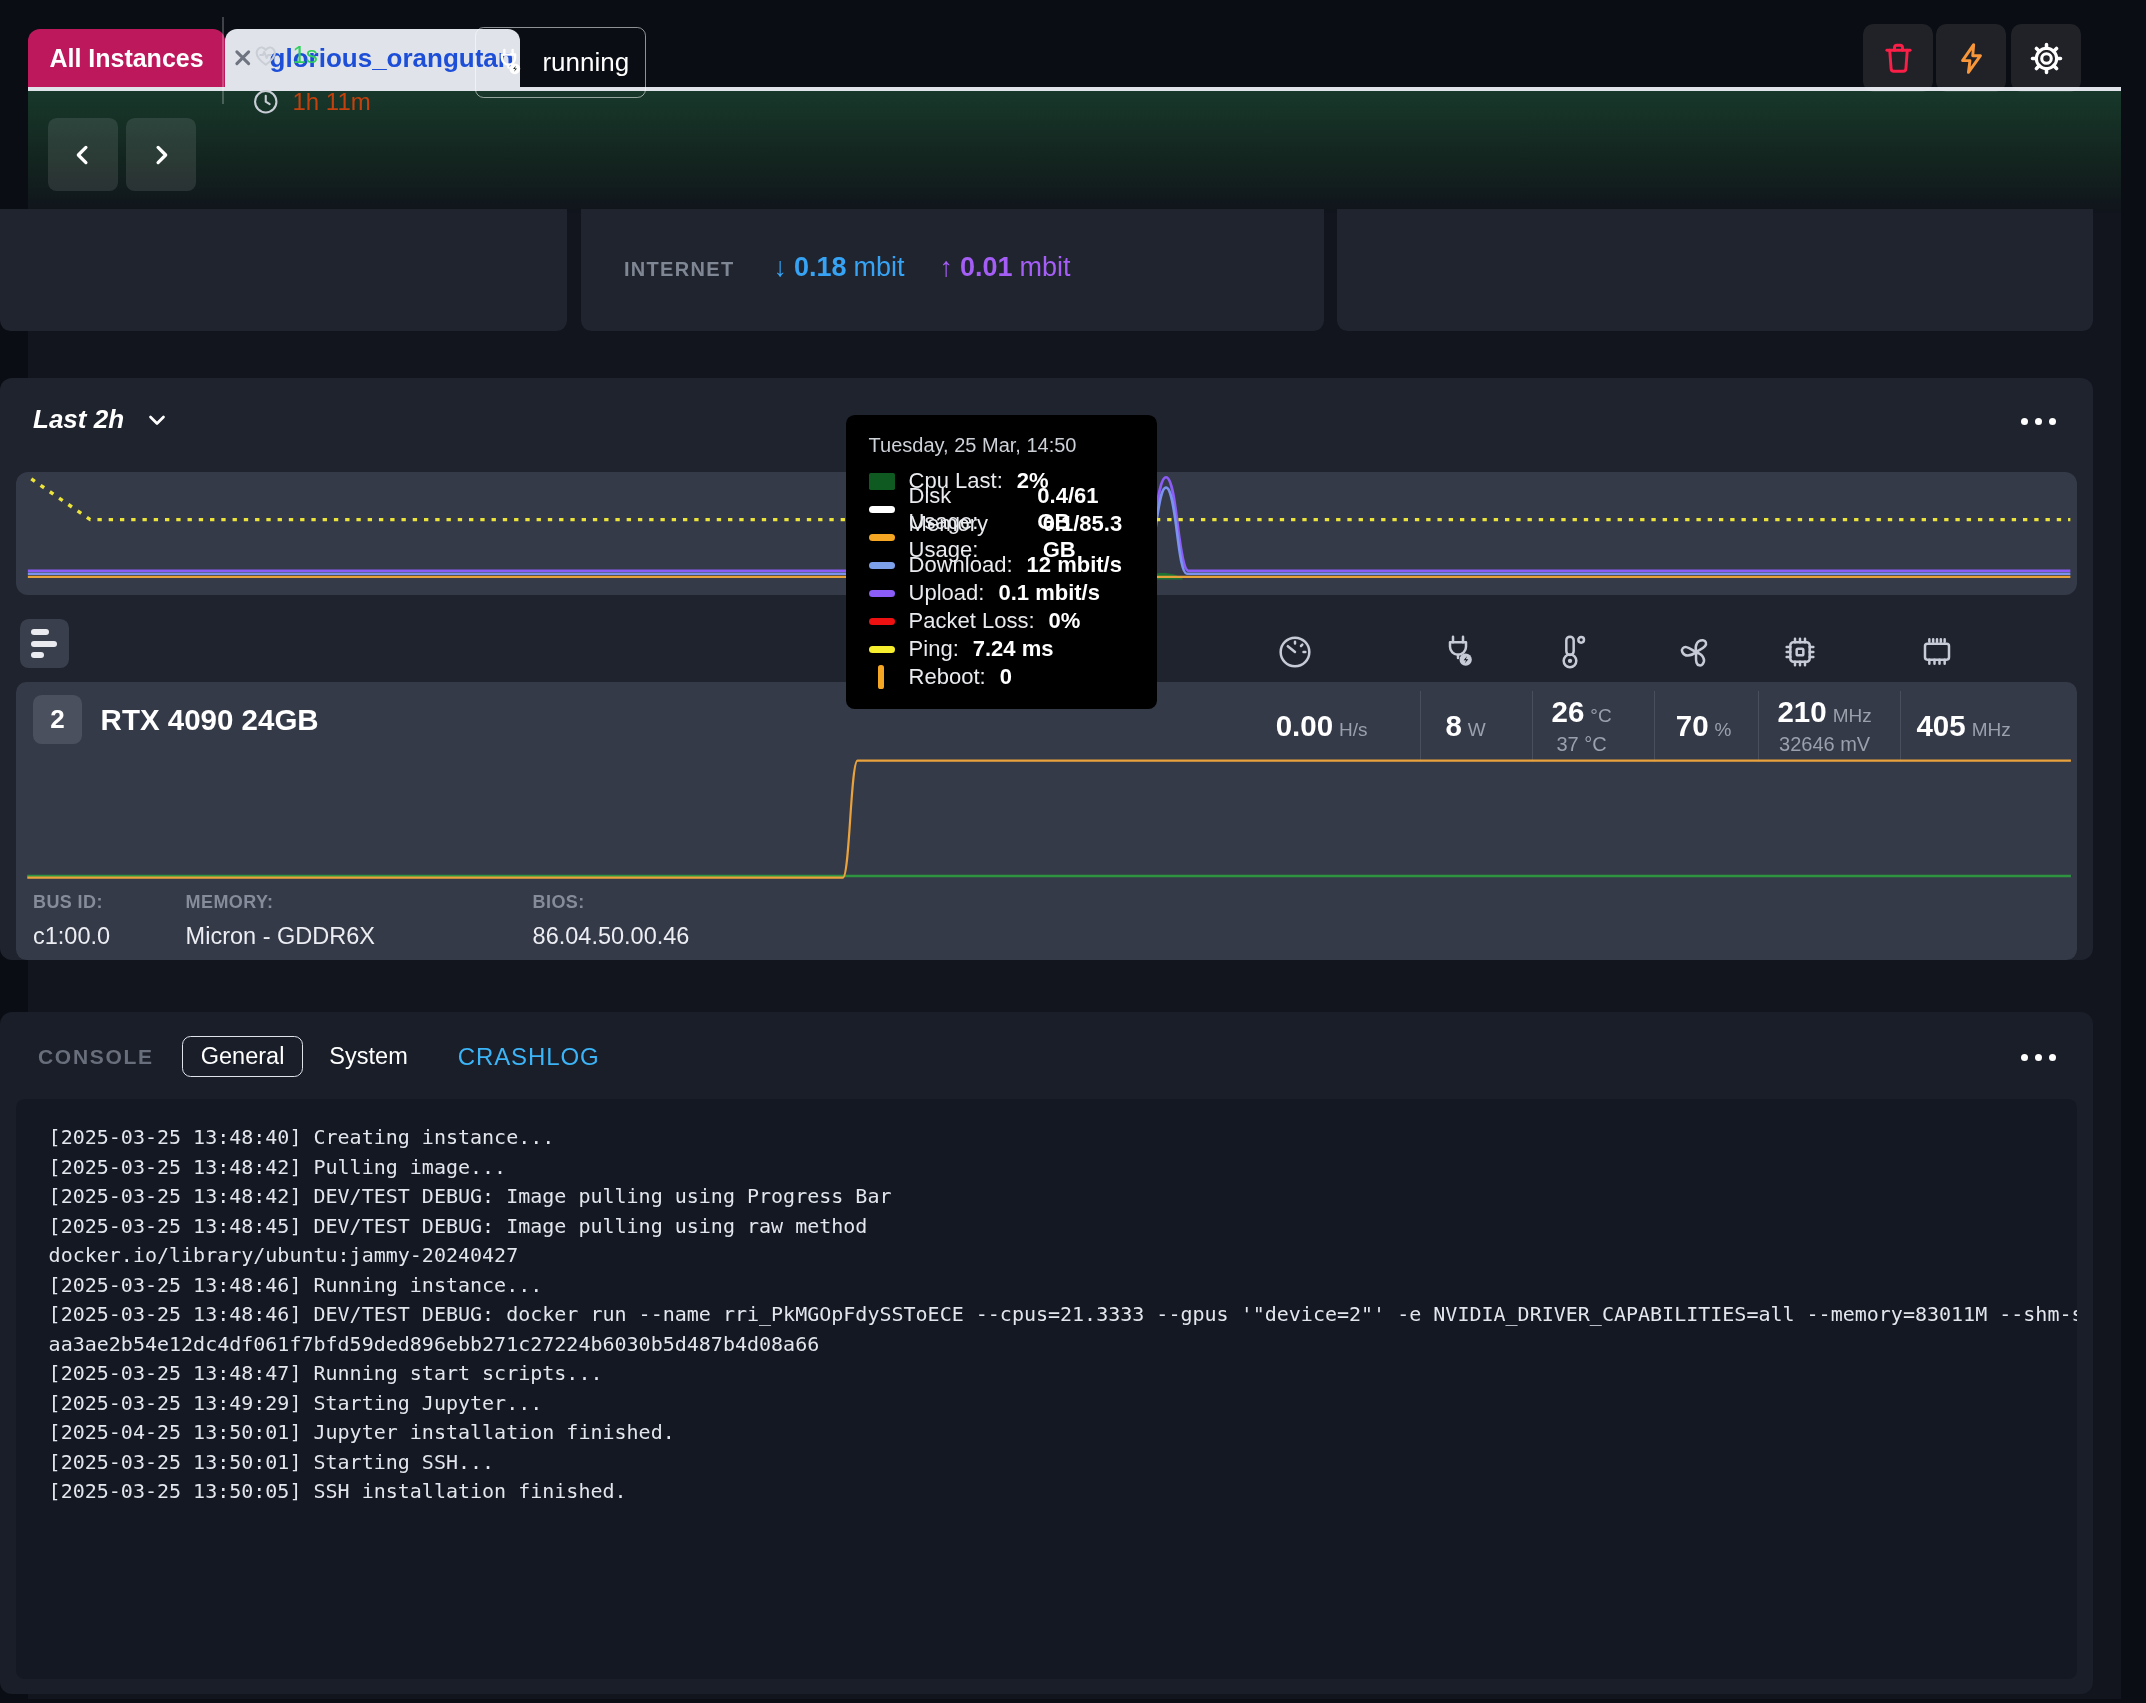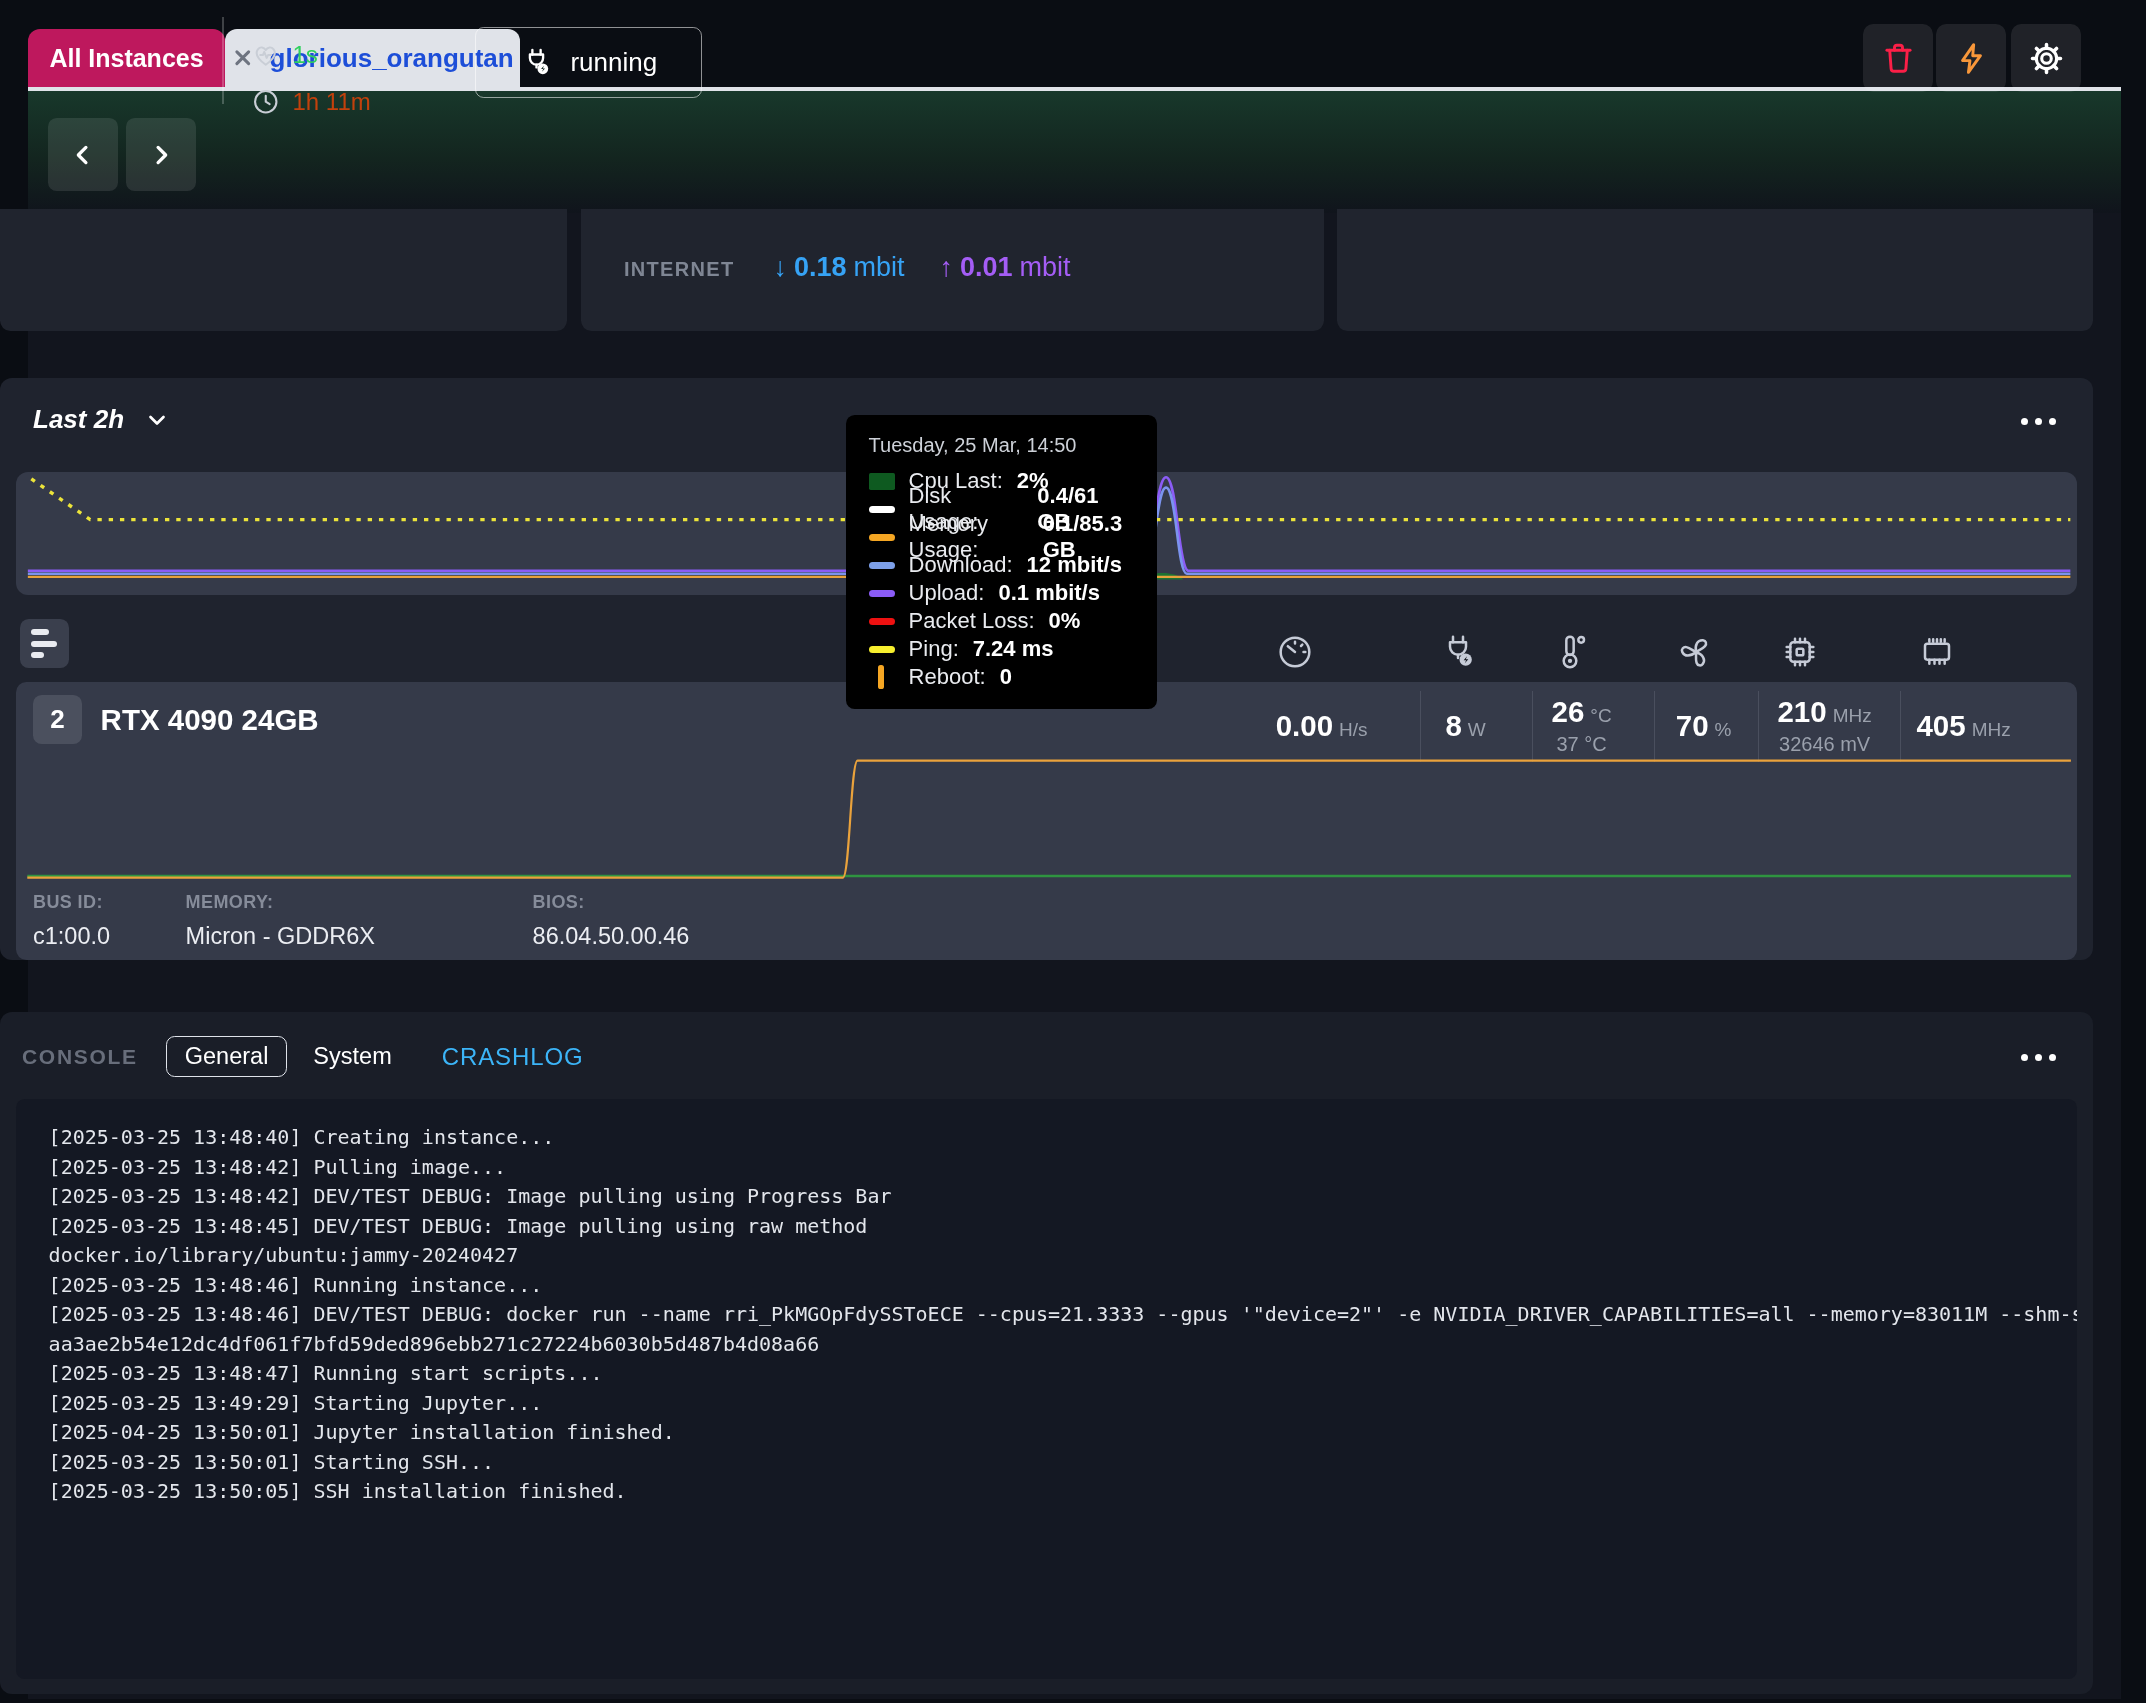--- a/index.html
+++ b/index.html
@@ -12,21 +12,21 @@
   .tab{height:58px;display:flex;align-items:center;justify-content:center;border-radius:12px 12px 0 0;box-sizing:border-box;}
   .tab-inactive{background:#be185d;width:197px;color:#fff;font-weight:700;font-size:25px;}
   .tab-active{background:#e0e3e9;width:295px;color:#1d4ed8;font-weight:700;font-size:26px;gap:14.8px;}
   .tab-underline{position:absolute;left:0;top:87px;width:2093px;height:4.3px;background:#e0e3e9;}
   
   .hdr{position:absolute;left:0;top:91px;width:2093px;height:122px;background:linear-gradient(180deg,#18382b 0%,#13251f 55%,#10141c 100%);}
   .navbtn{position:absolute;width:70px;height:73px;border-radius:8.7px;background:rgba(255,255,255,0.10);display:flex;align-items:center;justify-content:center;}
   .hdr-div{position:absolute;left:194px;top:17.4px;width:1.7px;height:87px;background:rgba(255,255,255,0.22);}
   .meta-row{position:absolute;display:flex;align-items:center;gap:12px;}
   .meta-icon{color:#c9ced6;display:flex;}
-  .running-btn{position:absolute;left:447px;top:27px;height:71px;padding:0 44px;border:1.7px solid rgba(255,255,255,0.55);border-radius:8.7px;display:flex;align-items:center;gap:17.4px;font-size:26px;color:#fff;background:transparent;box-sizing:border-box;}
+  .running-btn{position:absolute;left:447px;top:27px;height:71px;padding:0 16px;border:1.7px solid rgba(255,255,255,0.55);border-radius:8.7px;display:flex;align-items:center;gap:17.4px;font-size:26px;color:#fff;background:transparent;box-sizing:border-box;}
   .actbtn{position:absolute;top:24px;width:70px;height:68px;border-radius:10.4px;background:rgba(255,255,255,0.09);display:flex;align-items:center;justify-content:center;}
   
   .card{position:absolute;background:#20242e;border-radius:0 0 10.4px 10.4px;}
   .panel-card{position:absolute;background:#1f232e;border-radius:12px;}
   .inner-panel{position:absolute;background:#353a49;border-radius:12px;}
   .inet-row{display:flex;align-items:baseline;padding:43px 0 0 43px;}
   .inet-label{font-size:20px;font-weight:700;letter-spacing:1.3px;color:#7f8694;}
   .inet-group{display:flex;align-items:baseline;gap:7px;font-size:27px;}
   .dots{display:flex;gap:7px;align-items:center;}
   .dots i{width:7px;height:7px;border-radius:50%;background:#fff;}
@@ -342,21 +342,21 @@
         <div class="info-value">Micron - GDDR6X</div>
       </div>
       <div class="abs" style="left:517px;top:210px;">
         <div class="info-label">BIOS:</div>
         <div class="info-value">86.04.50.00.46</div>
       </div>
     </div>
   </div>
 
   <div class="panel-card" style="left:0;top:1012px;width:2093px;height:682px;background:#1a1e28;">
-    <div class="abs" style="left:22px;top:24px;display:flex;align-items:center;">
+    <div class="abs" style="left:38px;top:24px;display:flex;align-items:center;">
       <span style="font-size:21px;font-weight:700;letter-spacing:1.7px;color:#686e7b;">CONSOLE</span>
       <span class="chip-tab" style="margin-left:28px;">General</span>
       <span style="margin-left:26px;font-size:23.5px;color:#fff;">System</span>
       <span style="margin-left:50px;font-size:24px;letter-spacing:0.9px;color:#3cb5f8;">CRASHLOG</span>
     </div>
     <div class="dots abs" style="left:2021px;top:42px;">
       <i></i>
       <i></i>
       <i></i>
     </div>

